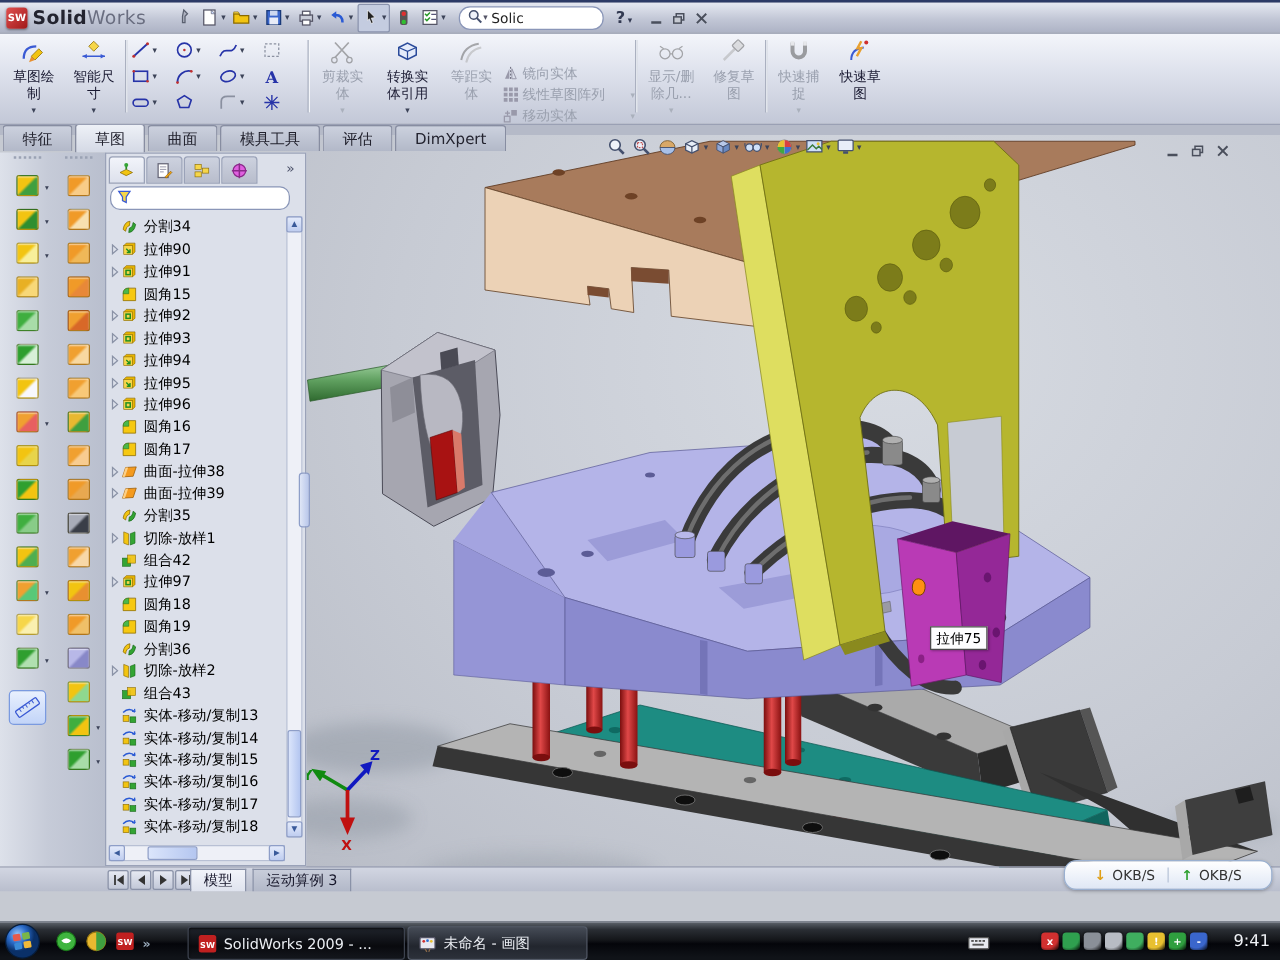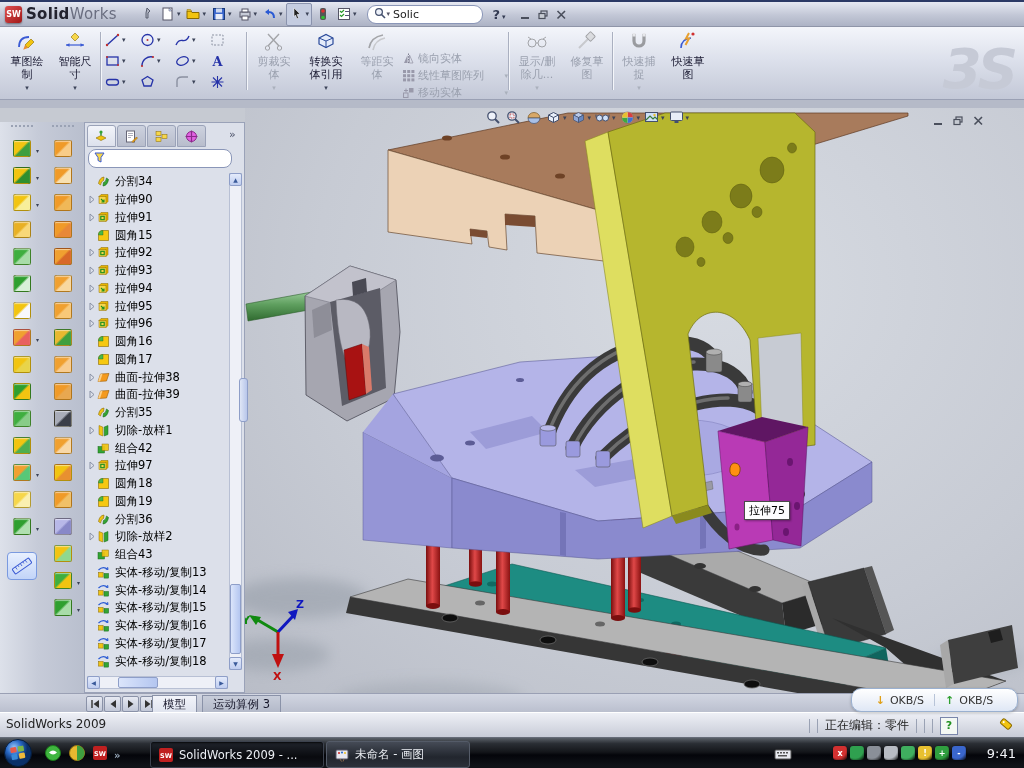--- a/index.html
+++ b/index.html
@@ -417,24 +417,24 @@
       <span class="cmb-dd">▾</span>
     </div>
     <div class="cmb" style="left:664px;width:48px">
       <span class="cmb-ic"><svg width="24" height="22" viewBox="0 0 24 22">
             <path d="M5,18 Q5,9 15,8" stroke="#3a5ad4" fill="none" stroke-width="1.6"></path>
             <path d="M13,3 l-3,5.5 h3 L9.5,15" stroke="#e8a030" stroke-width="2" fill="none"></path>
             <circle cx="17" cy="4" r="1.6" fill="#d03030"></circle>
           </svg></span>
       <span>快速草</span><br><span>图</span>
     </div>
-    <div id="watermark">3S</div>
   </div>
 
   <div class="abs" id="strip99"></div>
+  <div class="abs" id="ribbontabs"><span class="rtab">特征</span><span class="rtab active">草图</span><span class="rtab">曲面</span><span class="rtab">模具工具</span><span class="rtab">评估</span><span class="rtab">DimXpert</span></div>
 
   <div class="abs" id="lefttools">
     <div class="ltcol" style="left:2px" id="ltcol1">
         <div class="lt-handle"></div>
         <div class="lt-icon">
           <span class="lt-box" style="background: linear-gradient(135deg, rgb(242, 196, 17) 45%, rgb(63, 159, 63) 55%);"></span>
           <span class="dd">▾</span>
         </div>
         <div class="lt-icon">
           <span class="lt-box" style="background: linear-gradient(135deg, rgb(242, 196, 17) 45%, rgb(47, 143, 47) 55%);"></span>
@@ -1253,39 +1253,20 @@
             <path d="M2,2 L7.5,6 L2,10Z" fill="#333"></path>
           </svg>
         </span>
       </div>
     <div id="dtabwrap">
         <span class="dtab active" style="left: 152px;">模型</span>
         <span class="dtab" style="left: 202px;">运动算例 3</span>
       </div>
   </div>
 
-  <div class="abs" id="statusbar">
-    <span id="sb-left">SolidWorks 2009</span>
-    <div id="sb-right">
-      <span class="sbsep"></span>
-        <span class="sbsep"></span>
-      <span>正在编辑：零件</span>
-      <span class="sbsep"></span>
-        <span class="sbsep"></span>
-        <span class="sbsep"></span>
-      <span id="sb-q">?</span>
-      <span style="width:26px"></span>
-      <span><svg width="16" height="16" viewBox="0 0 16 16">
-            <g transform="rotate(40 8 8)">
-              <rect x="2.5" y="5" width="11" height="6" rx="1.5" fill="#f2c411" stroke="#8a6a00"></rect>
-              <circle cx="5" cy="8" r="1" fill="#fff"></circle>
-            </g>
-          </svg></span>
-    </div>
-  </div>
 
   <div class="abs" id="taskbar">
     <div id="orb"><svg width="32" height="32">
           <defs>
             <radialGradient id="og" cx="35%" cy="30%">
               <stop offset="0" stop-color="#9ac8f8"></stop>
               <stop offset=".55" stop-color="#2a6ac8"></stop>
               <stop offset="1" stop-color="#0a3068"></stop>
             </radialGradient>
           </defs>

